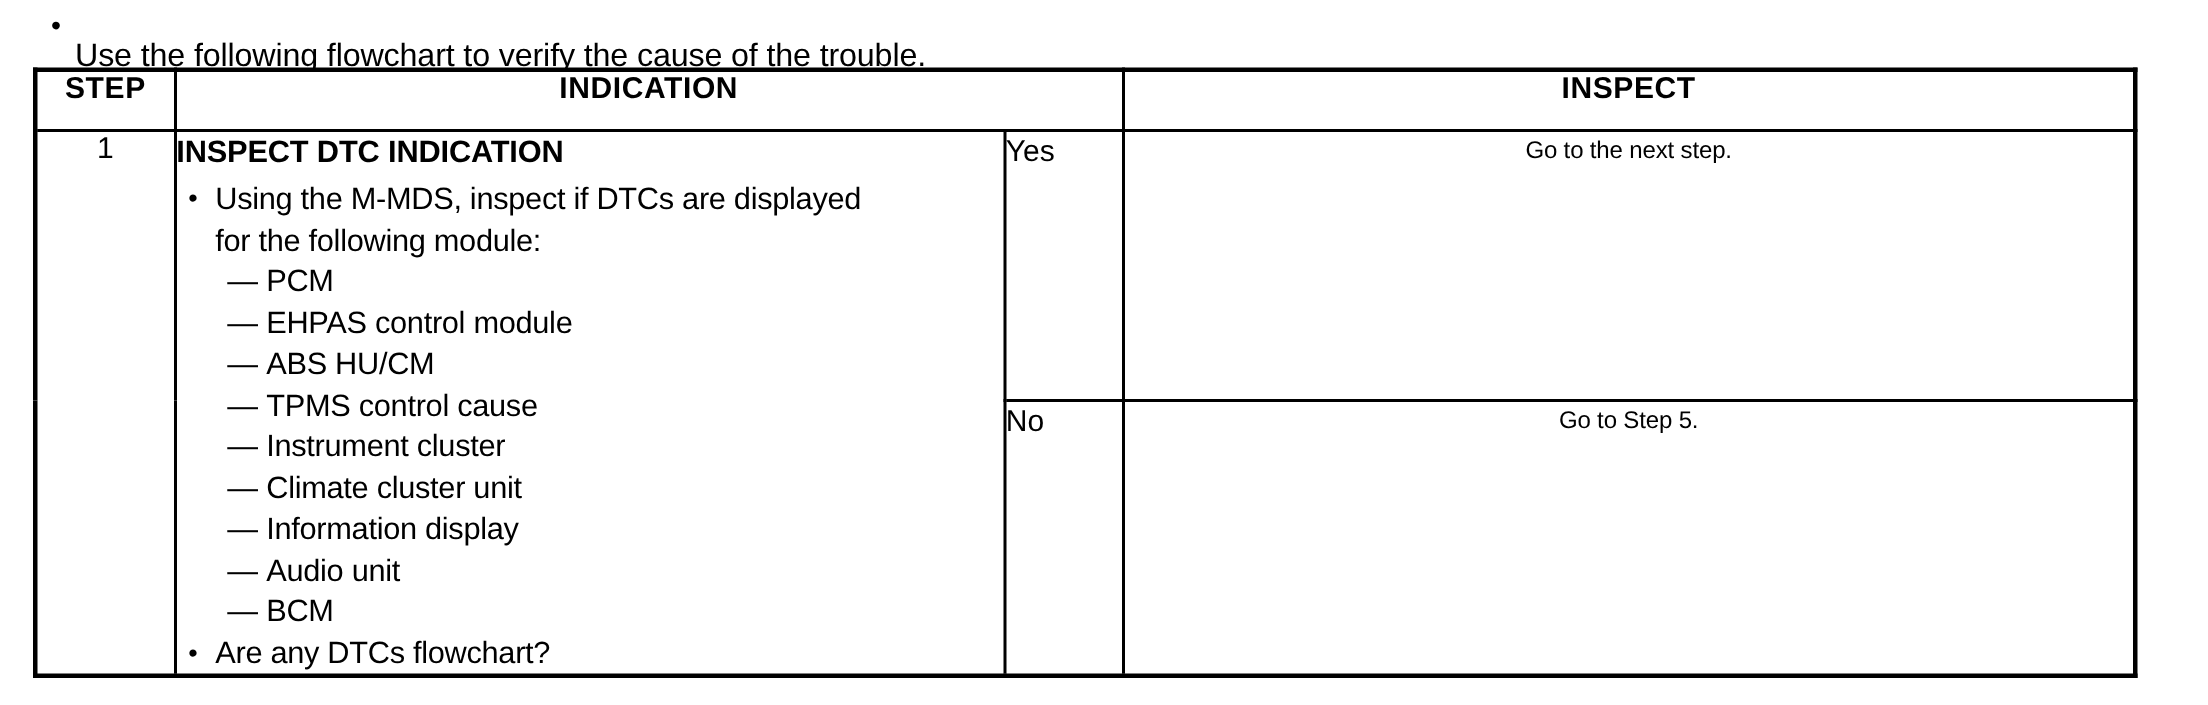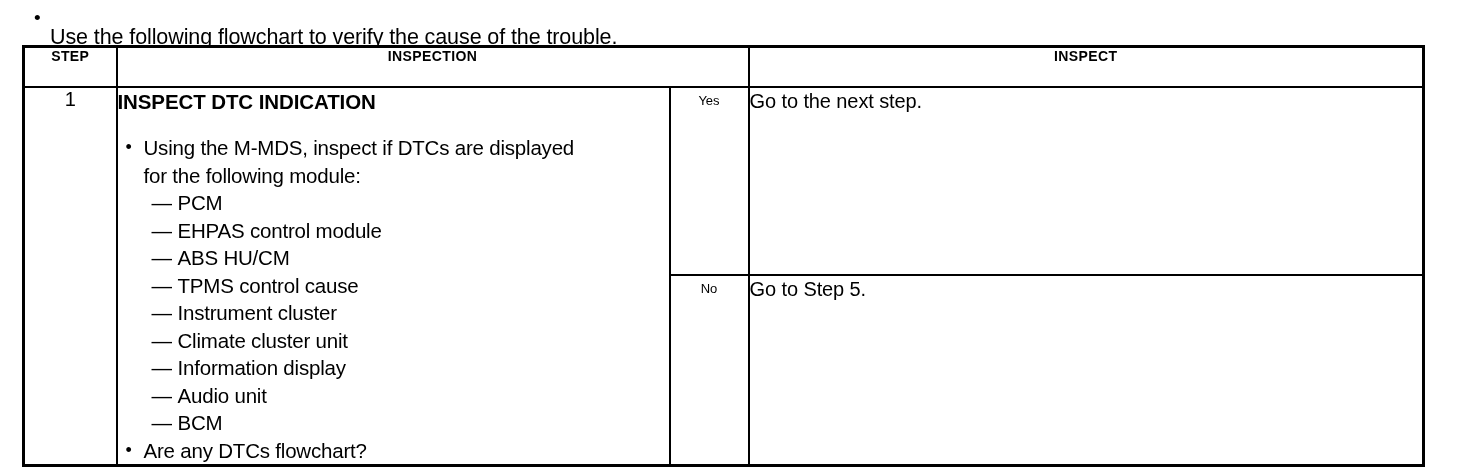--- a/index.html
+++ b/index.html
@@ -66,21 +66,21 @@
   col.c-step   { width: 93px;  }
   col.c-insp   { width: 553px; }
   col.c-yn     { width: 79px;  }
   col.c-action { width: 675px; }
 
   
   .hdr-cell {
     height: 38px;
     text-align: center;
     vertical-align: middle;
-    font-size: 14px;
+    font-size: 20px;
     font-weight: bold;
     letter-spacing: 0.4px;
   }
 
   
   .step-cell {
     text-align: center;
     vertical-align: top;
     font-size: 20px;
     padding-top: 5px;
@@ -89,21 +89,21 @@
   
   .insp-cell {
     padding: 4px 6px 6px 6px;
     vertical-align: top;
   }
   .insp-title {
     font-size: 20.5px;
     font-weight: bold;
     line-height: 27px;
     letter-spacing: -0.1px;
-    margin-bottom: 19px;
+    margin-bottom: 4px;
   }
   .bullet-row {
     display: flex;
     align-items: flex-start;
     font-size: 20.5px;
     line-height: 27.5px;
     letter-spacing: -0.2px;
   }
   .bullet-mark {
     flex: 0 0 26px;
@@ -131,32 +131,31 @@
     letter-spacing: -0.2px;
     padding-left: 34px;
   }
   .dash-mark {
     flex: 0 0 26px;
     width: 26px;
   }
 
   
   .yn-cell {
-    text-align: center;
-    vertical-align: top;
-    font-size: 13px;
+    vertical-align: top;
+    font-size: 20px;
     line-height: 26px;
     padding-top: 3px;
     height: 30px;
   }
   
   .action-cell {
-    text-align: left;
-    vertical-align: top;
-    font-size: 20px;
+    text-align: center;
+    vertical-align: top;
+    font-size: 16px;
     line-height: 26px;
     padding: 3px 0 0 7px;
     letter-spacing: -0.1px;
   }
 </style>
 </head>
 <body>
 
 <div class="intro">
   <span class="intro-bullet">•</span>
@@ -167,21 +166,21 @@
   <colgroup>
     <col class="c-step">
     <col class="c-insp">
     <col class="c-yn">
     <col class="c-action">
   </colgroup>
 
   <thead>
     <tr>
       <th class="hdr-cell">STEP</th>
-      <th class="hdr-cell" colspan="2">INSPECTION</th>
+      <th class="hdr-cell" colspan="2">INDICATION</th>
       <th class="hdr-cell">INSPECT</th>
     </tr>
   </thead>
 
   <tbody>
 
     <tr>
       <td class="step-cell" rowspan="2">1</td>
 
       <td class="insp-cell" rowspan="2">

